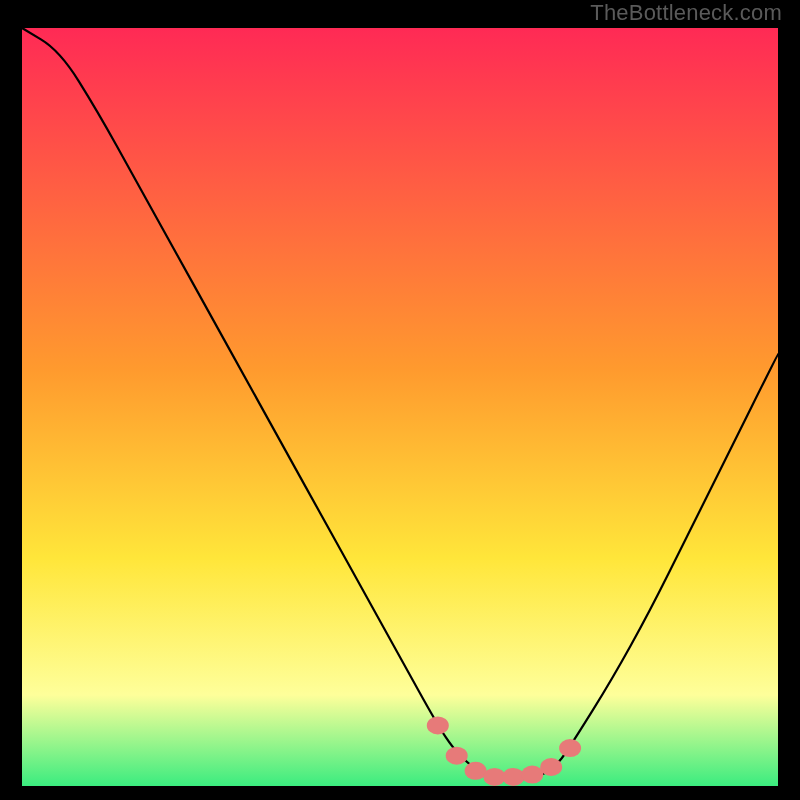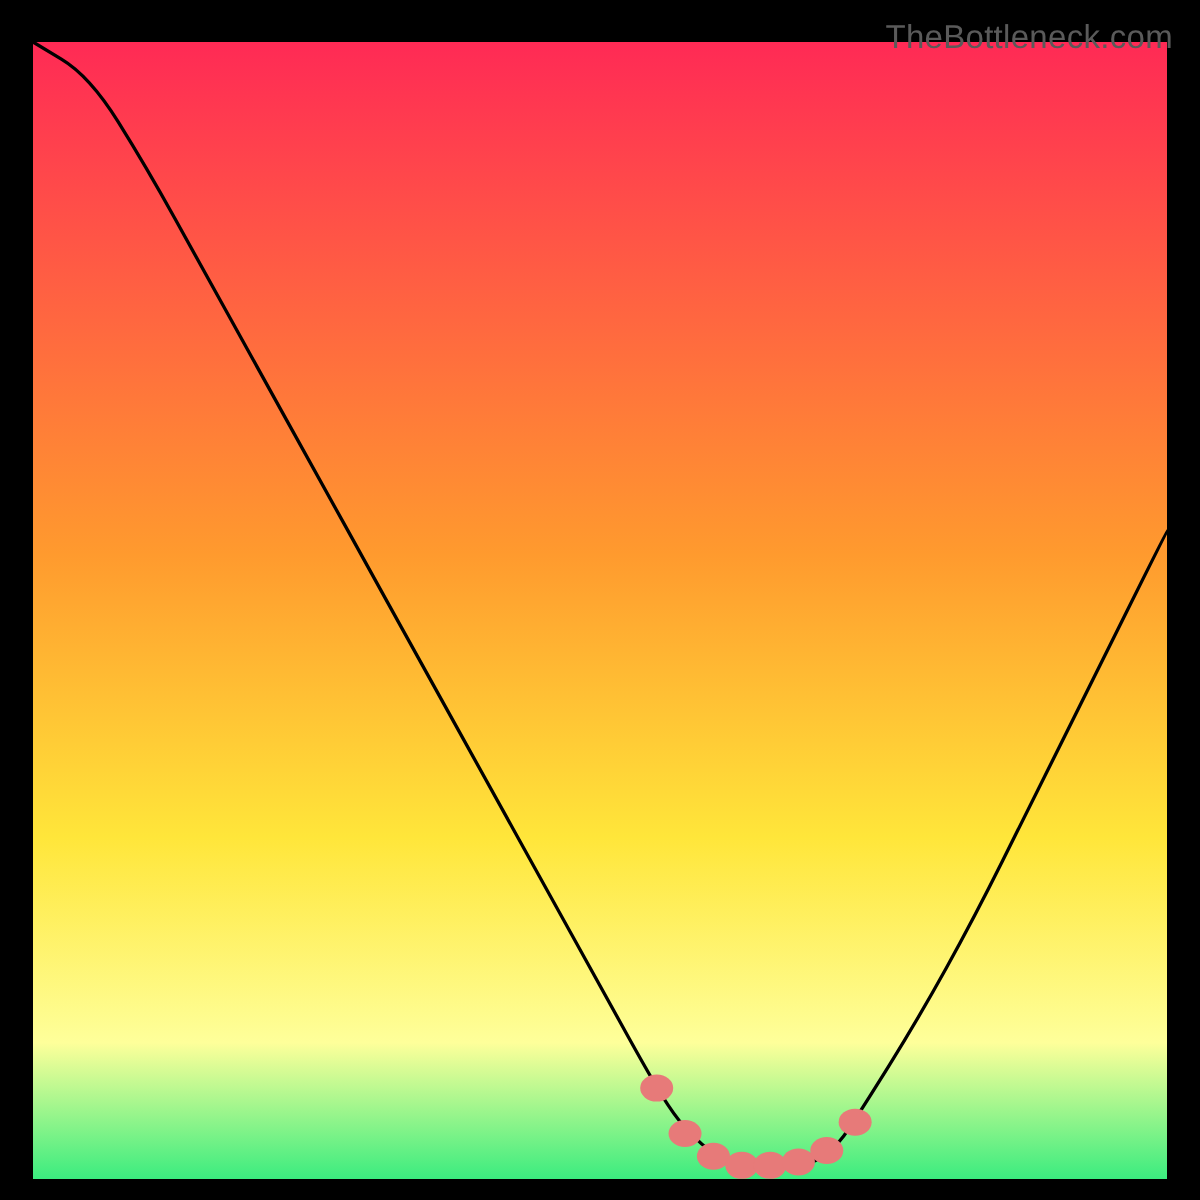--- a/index.html
+++ b/index.html
@@ -12,21 +12,21 @@
     overflow: hidden;
   }
   .frame {
     position: relative;
     width: 800px;
     height: 800px;
     background: #000;
   }
   .watermark {
     position: absolute;
-    top: 12px;
+    top: 0;
     right: 18px;
     color: #5a5a5a;
     font-size: 22px;
     font-weight: 500;
     letter-spacing: 0.2px;
     z-index: 50;
   }
   svg.plot {
     position: absolute;
     left: 0;

